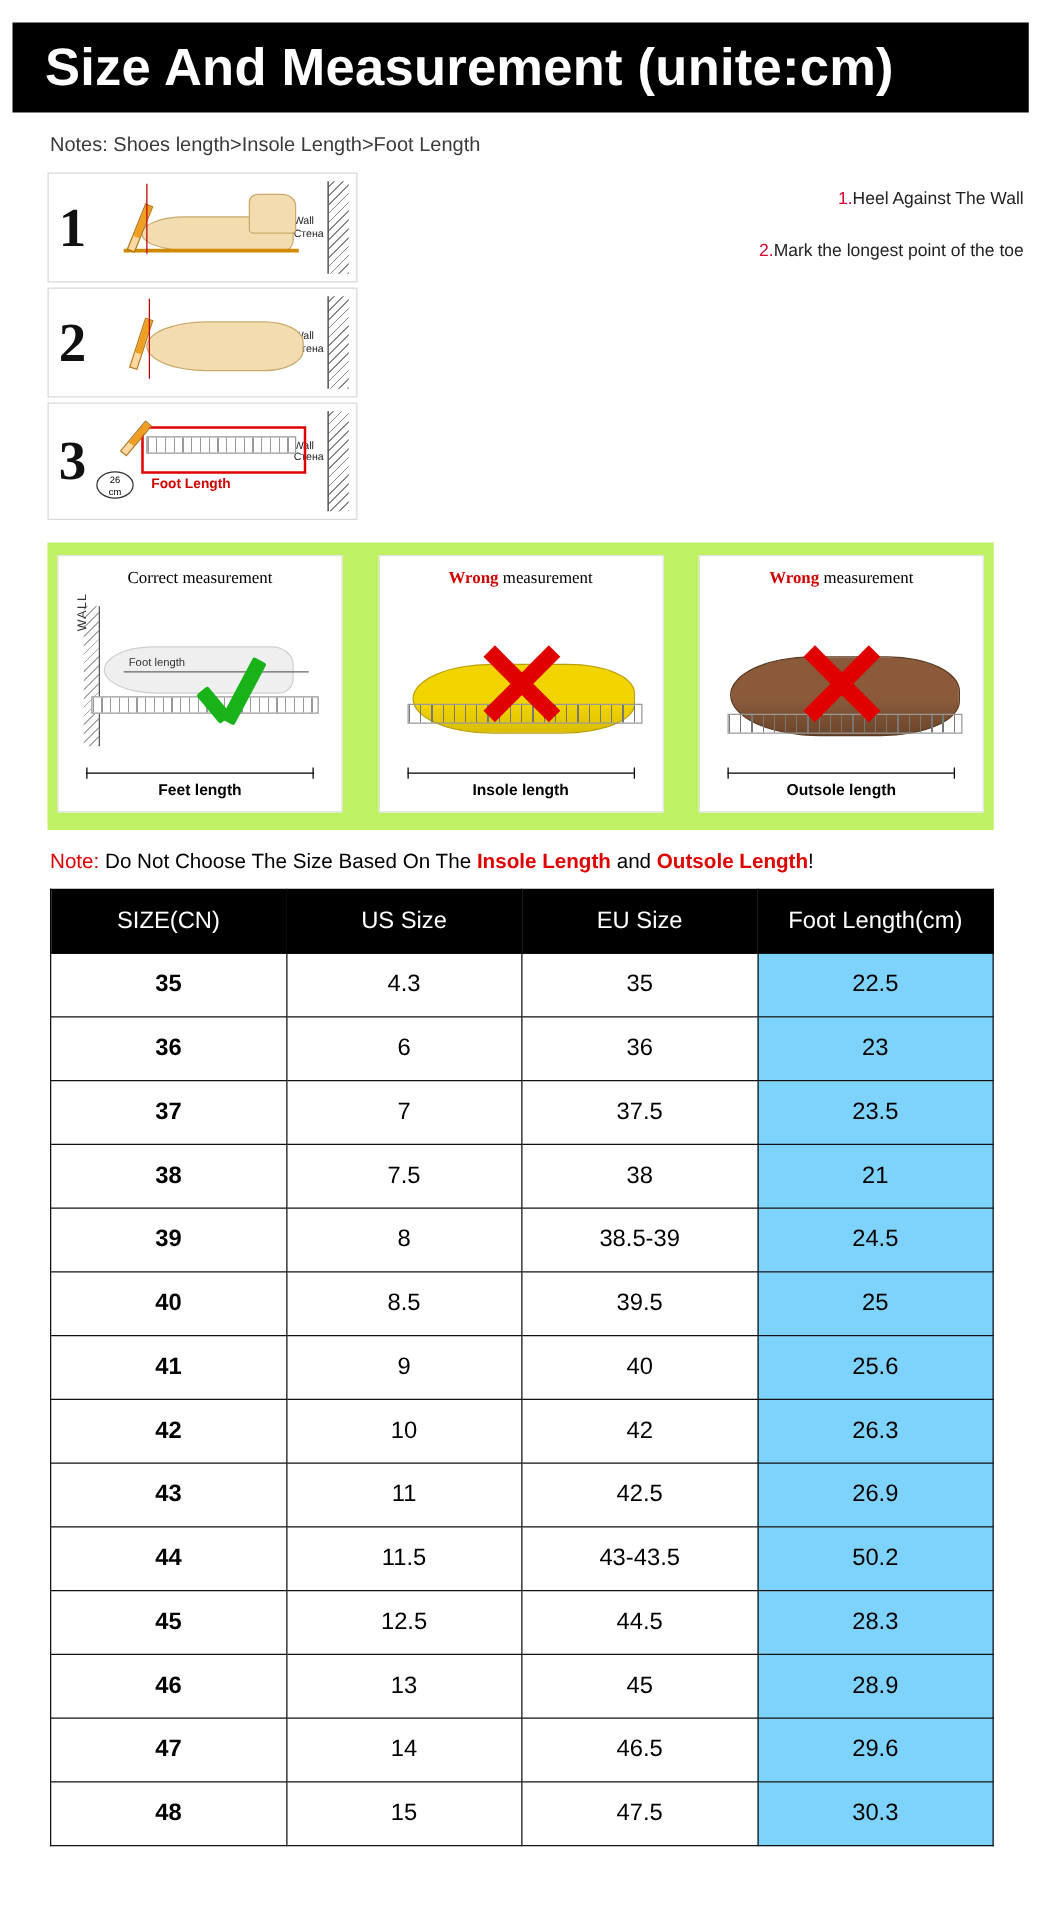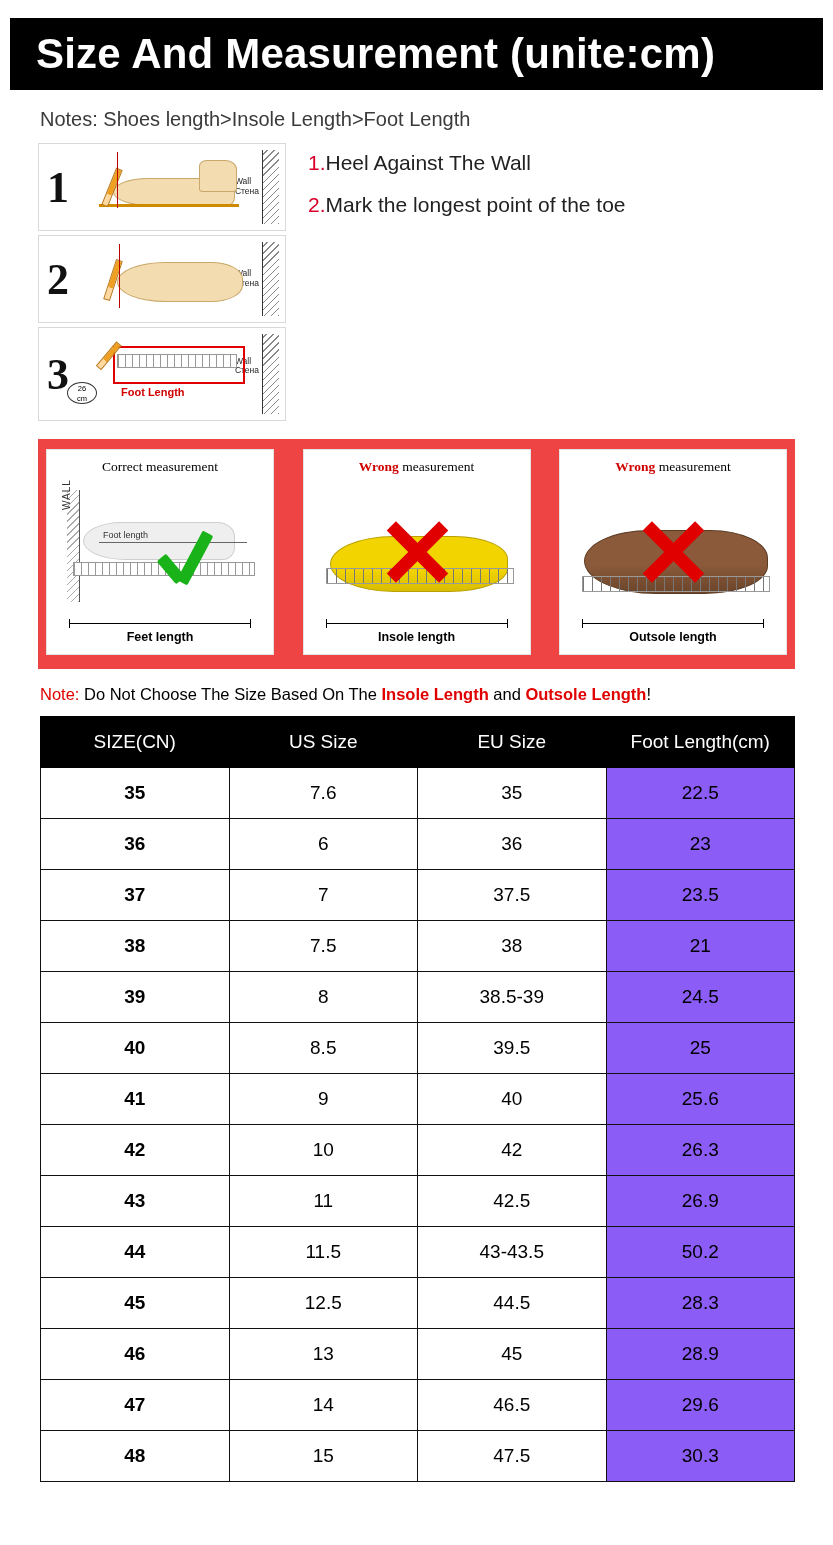--- a/index.html
+++ b/index.html
@@ -28,21 +28,21 @@
   }
   .header-title {
     color: #ffffff;
     font-size: 42px;
     font-weight: bold;
     letter-spacing: 0.2px;
   }
 
   
   .notes-line {
-    font-size: 20px;
+    font-size: 16px;
     color: #3a3a3a;
     margin: 18px 0 0 40px;
   }
 
   
   .steps-section {
     display: flex;
     margin-top: 12px;
     padding: 0 14px 0 38px;
   }
@@ -133,32 +133,33 @@
     box-sizing: border-box;
     background: #fff;
   }
 
   .steps-text {
     flex: 1;
     padding-left: 22px;
     padding-top: 6px;
   }
   .step-line {
-    font-size: 21px;
+    font-size: 14px;
     line-height: 28px;
     color: #222;
     margin-bottom: 14px;
+    text-align: right;
   }
   .step-line .idx {
     color: #d8002a;
   }
 
   
   .cw-panel {
-    background: #ef4444;
+    background: #bef264;
     margin: 14px 38px 0 38px;
     padding: 10px 8px 14px 8px;
     display: flex;
     gap: 8px;
     justify-content: space-between;
   }
   .cw-card {
     background: #ffffff;
     border: 1px solid #e2e2e2;
     width: 228px;
@@ -327,21 +328,21 @@
   table.size-table td {
     border: 1px solid #111;
     height: 48px;
     text-align: center;
     font-size: 19px;
   }
   table.size-table td.cn {
     font-weight: bold;
   }
   table.size-table td.fl {
-    background: #8b5cf6;
+    background: #7dd3fc;
   }
 </style>
 </head>
 <body>
 
 <div class="header-banner">
   <div class="header-title">Size And Measurement (unite:cm)</div>
 </div>
 
 <div class="notes-line">Notes: Shoes length&gt;Insole Length&gt;Foot Length</div>
@@ -380,21 +381,21 @@
     <div class="step-box" style="height:94px;">
       <div class="step-num">3</div>
       <div class="hatch-wall"></div>
       <div class="step-wall-label" style="top:42%;">
         <span>Wall</span><br>
         <span>Стена</span>
       </div>
       <div class="ruler-box" style="left:74px;top:18px;width:128px;height:34px;"></div>
       <div class="ruler-strip" style="left:78px;top:26px;width:118px;height:12px;"></div>
       <div class="foot-length-txt" style="left:82px;top:58px;">Foot Length</div>
-      <div class="cm-oval" style="left:28px;top:54px;">
+      <div class="cm-oval" style="left:38px;top:54px;">
         <span>26</span><br>
         <span>cm</span>
       </div>
       <div class="pencil" style="left:56px;top:8px;height:30px;transform:rotate(40deg);"></div>
     </div>
   </div>
 
   <div class="steps-text">
     <div class="step-line">
       <span class="idx">1.</span><span>Heel Against The Wall</span>
@@ -454,21 +455,21 @@
     <tr>
       <th>SIZE(CN)</th>
       <th>US Size</th>
       <th>EU Size</th>
       <th>Foot Length(cm)</th>
     </tr>
   </thead>
   <tbody>
       <tr>
         <td class="cn">35</td>
-        <td>7.6</td>
+        <td>4.3</td>
         <td>35</td>
         <td class="fl">22.5</td>
       </tr>
       <tr>
         <td class="cn">36</td>
         <td>6</td>
         <td>36</td>
         <td class="fl">23</td>
       </tr>
       <tr>

